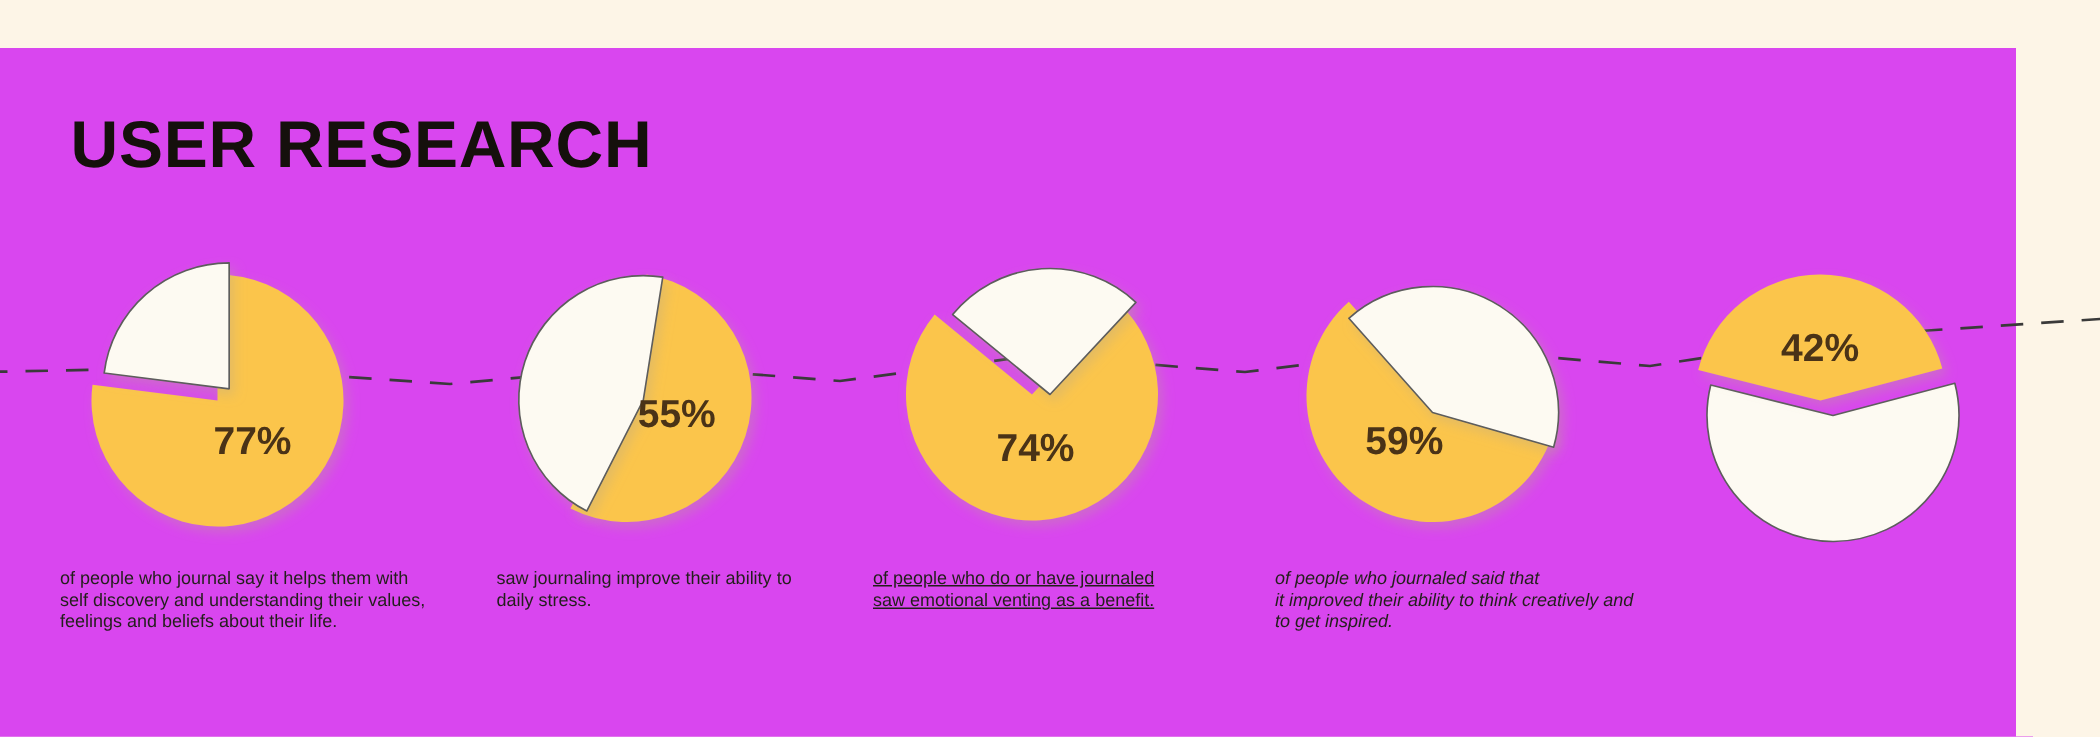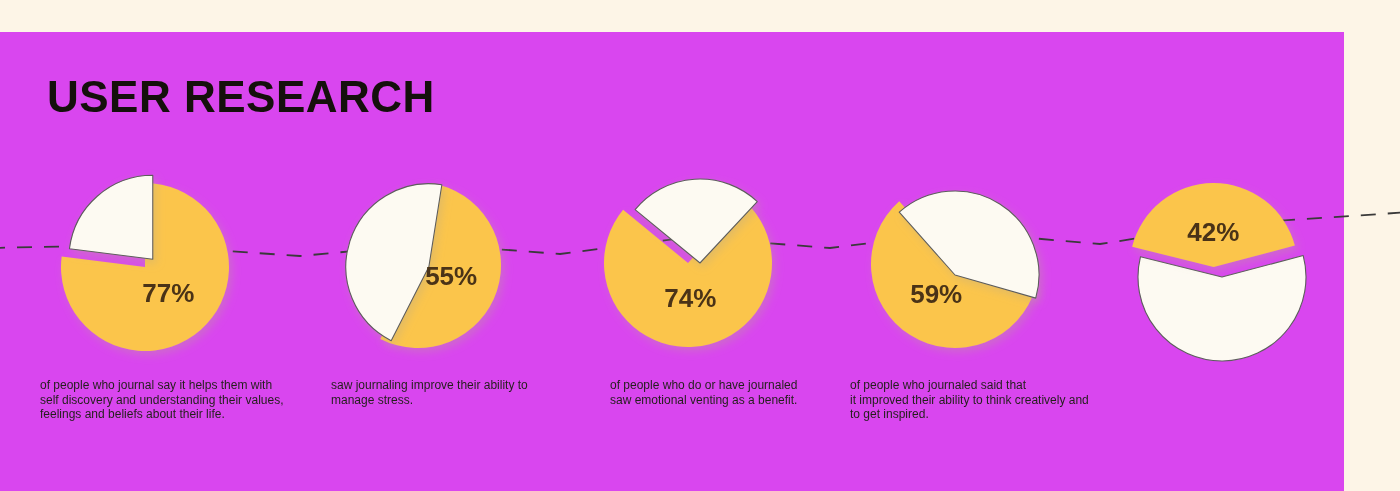--- a/index.html
+++ b/index.html
@@ -43,22 +43,22 @@
   .caption {
     position: absolute;
     font-size: 12px;
     line-height: 14.6px;
     color: #231f1b;
     font-family: "Liberation Sans", sans-serif;
     white-space: pre-line;
   }
   .cap-0 { left: 40px;   top: 346px; width: 250px; }
   .cap-1 { left: 331px;  top: 346px; width: 250px; }
-  .cap-2 { left: 610px;  top: 346px; width: 250px; }
-  .cap-3 { left: 850px;  top: 346px; width: 260px; }
+  .cap-2 { left: 582px;  top: 346px; width: 250px; text-decoration: underline; }
+  .cap-3 { left: 850px;  top: 346px; width: 260px; font-style: italic; }
   .cap-4 { left: 1122px; top: 346px; width: 250px; }
 </style>
 </head>
 <body>
 
 <div id="stage">
 
   <div id="page-title">USER RESEARCH</div>
 
   <svg id="charts-layer" viewBox="0 0 1400 491" width="1400" height="491" xmlns="http://www.w3.org/2000/svg">
@@ -94,20 +94,20 @@
           <path d="M 1222 245 L 1140.4951589928164 224.67856076962792 A 84 84 0 0 1 1303.2131646427747 223.54255633339358 Z" fill="#fbc54c" stroke="none" filter="url(#softshadow)" transform="translate(-8.356238925925012 -9.958577760546714)"></path>
           <text x="1213.3974622107628" y="199.76228198816696" text-anchor="middle" dominant-baseline="central" fill="#4a3317" font-size="26" font-weight="bold" font-family="&quot;Liberation Sans&quot;, sans-serif">42%</text>
         </g>
       </g>
   </svg>
 
   <div class="caption cap-0">of people who journal say it helps them with
 self discovery and understanding their values,
 feelings and beliefs about their life.</div>
   <div class="caption cap-1">saw journaling improve their ability to
-manage stress.</div>
+daily stress.</div>
   <div class="caption cap-2">of people who do or have journaled
  saw emotional venting as a benefit.</div>
   <div class="caption cap-3">of people who journaled said that
 it improved their ability to think creatively and
 to get inspired.</div>
 
 </div>
 
 </body></html>

